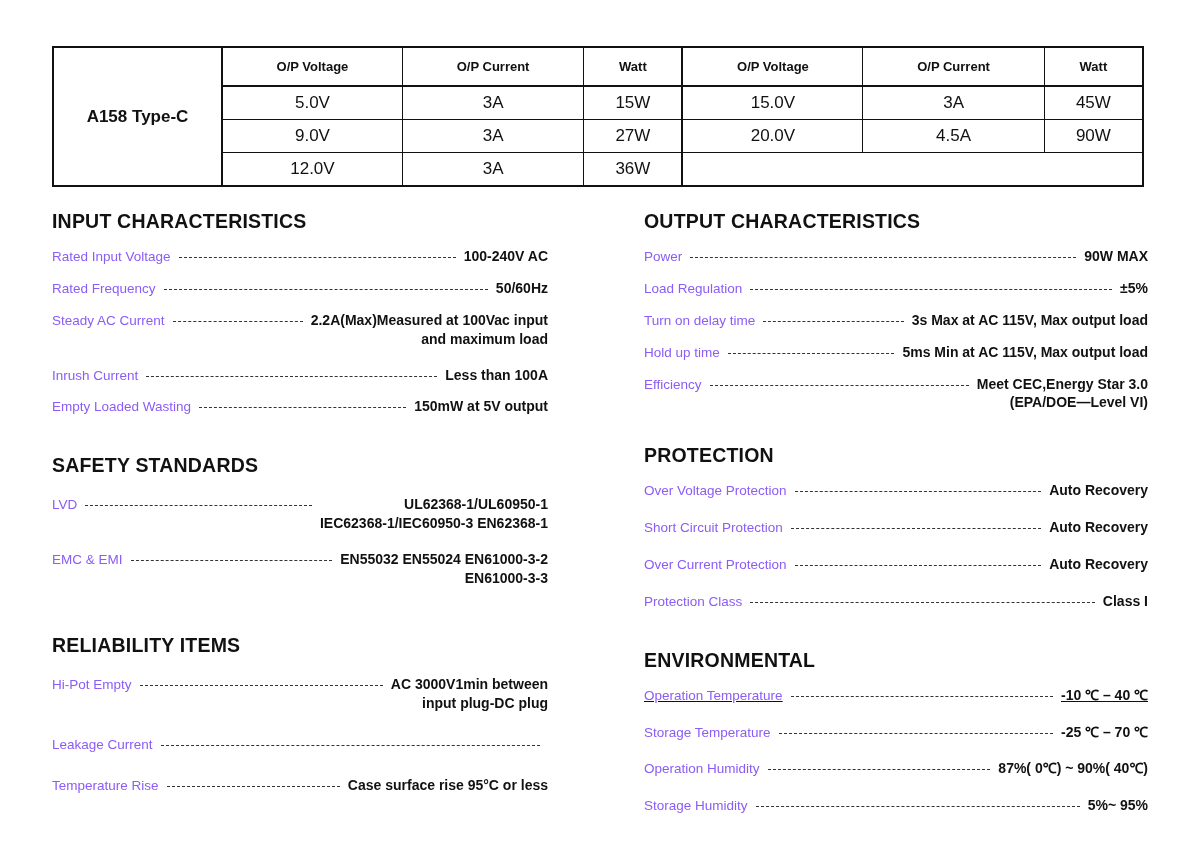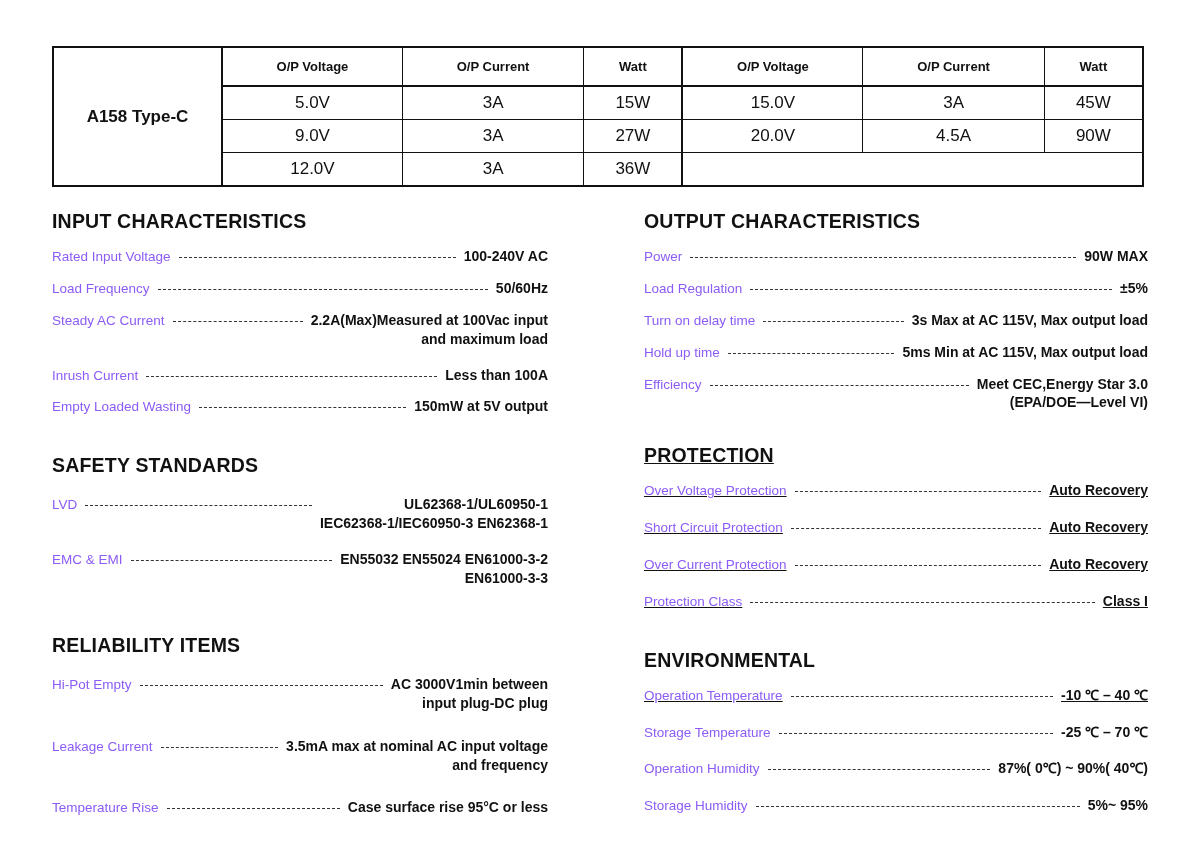--- a/index.html
+++ b/index.html
@@ -162,21 +162,21 @@
 
       <div class="section input">
         <h2>INPUT CHARACTERISTICS</h2>
 
         <div class="row">
           <span class="label">Rated Input Voltage</span>
           <span class="dots"></span>
           <span class="value">100-240V AC</span>
         </div>
         <div class="row">
-          <span class="label">Load Frequency</span>
+          <span class="label">Rated Frequency</span>
           <span class="dots"></span>
           <span class="value">50/60Hz</span>
         </div>
         <div class="row tall">
           <span class="label">Steady AC Current</span>
           <span class="dots"></span>
           <span class="value">2.2A(Max)Measured at 100Vac input
 and maximum load</span>
         </div>
         <div class="row">
@@ -211,22 +211,20 @@
         <h2>RELIABILITY ITEMS</h2>
         <div class="row tall" style="margin-bottom:24px;">
           <span class="label">Hi-Pot Empty</span>
           <span class="dots"></span>
           <span class="value">AC 3000V1min between
 input plug-DC plug</span>
         </div>
         <div class="row tall" style="margin-bottom:24px;">
           <span class="label">Leakage Current</span>
           <span class="dots"></span>
-          <span class="value">3.5mA max at nominal AC input voltage
-and frequency</span>
         </div>
         <div class="row">
           <span class="label">Temperature Rise</span>
           <span class="dots"></span>
           <span class="value">Case surface rise 95°C or less</span>
         </div>
       </div>
 
     </div>
 
@@ -256,21 +254,21 @@
           <span class="value">5ms Min at AC 115V, Max output load</span>
         </div>
         <div class="row tall">
           <span class="label">Efficiency</span>
           <span class="dots"></span>
           <span class="value">Meet CEC,Energy Star 3.0
 (EPA/DOE—Level VI)</span>
         </div>
       </div>
 
-      <div class="section protection" style="margin-top:32px;text-decoration:underline;">
+      <div class="section protection" style="margin-top:32px;">
         <h2>PROTECTION</h2>
         <div class="row" style="margin-bottom:18px;">
           <span class="label">Over Voltage Protection</span>
           <span class="dots"></span>
           <span class="value">Auto Recovery</span>
         </div>
         <div class="row" style="margin-bottom:18px;">
           <span class="label">Short Circuit Protection</span>
           <span class="dots"></span>
           <span class="value">Auto Recovery</span>

